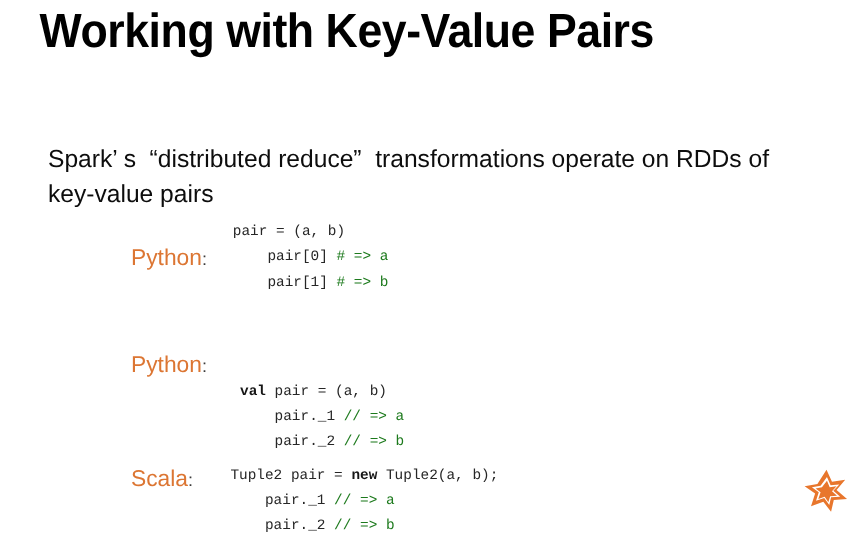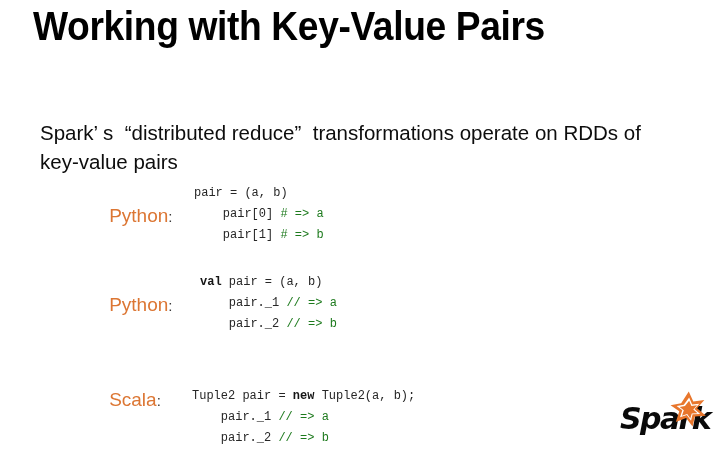--- a/index.html
+++ b/index.html
@@ -83,21 +83,21 @@
   }
   .code-lines .cmt {
     color: #1d7a1d;
   }
 
   
   #block-python { left: 88px; top: 183px; }
   #block-python .code-lines { left: 106px; }
 
   #block-scala  { left: 88px; top: 272px; }
-  #block-scala .code-lines { left: 112px; }
+  #block-scala .code-lines { left: 112px; margin-top: 44px; }
 
   #block-java   { left: 88px; top: 367px; }
   #block-java .code-lines { left: 104px; margin-top: 19px; }
 
   
   #spark-logo {
     position: absolute;
     left: 617px;
     top: 392px;
     width: 96px;
@@ -151,19 +151,18 @@
 <div class="lang-block" id="block-java">
   <div class="lang-label">
     <span class="lang-name">Scala</span><span class="lang-colon">:</span>
   </div>
   <div class="code-lines"><span>Tuple2 pair = </span><span class="kw">new</span><span> Tuple2(a, b);</span>
 <span>    </span><span>pair._1 </span><span class="cmt">// =&gt; a</span>
 <span>    </span><span>pair._2 </span><span class="cmt">// =&gt; b</span></div>
 </div>
 
 <div id="spark-logo">
-  <div id="spark-wordmark">Spark</div>
   <svg id="spark-star" viewBox="0 0 100 100">
     <path d="M52 4 L64 30 L93 26 L74 48 L97 68 L68 70 L62 96 L45 74 L18 84 L27 56 L4 40 L32 35 Z" fill="#e8762c"></path>
     <path d="M53 20 L61 38 L80 36 L67 50 L82 63 L62 64 L58 81 L47 66 L29 72 L35 53 L20 42 L39 39 Z" fill="#ffffff"></path>
     <path d="M53 28 L59 42 L74 40 L64 51 L75 61 L60 62 L56 75 L48 63 L34 68 L39 53 L28 45 L42 42 Z" fill="#e8762c"></path>
   </svg>
 </div>
 
 </body></html>

